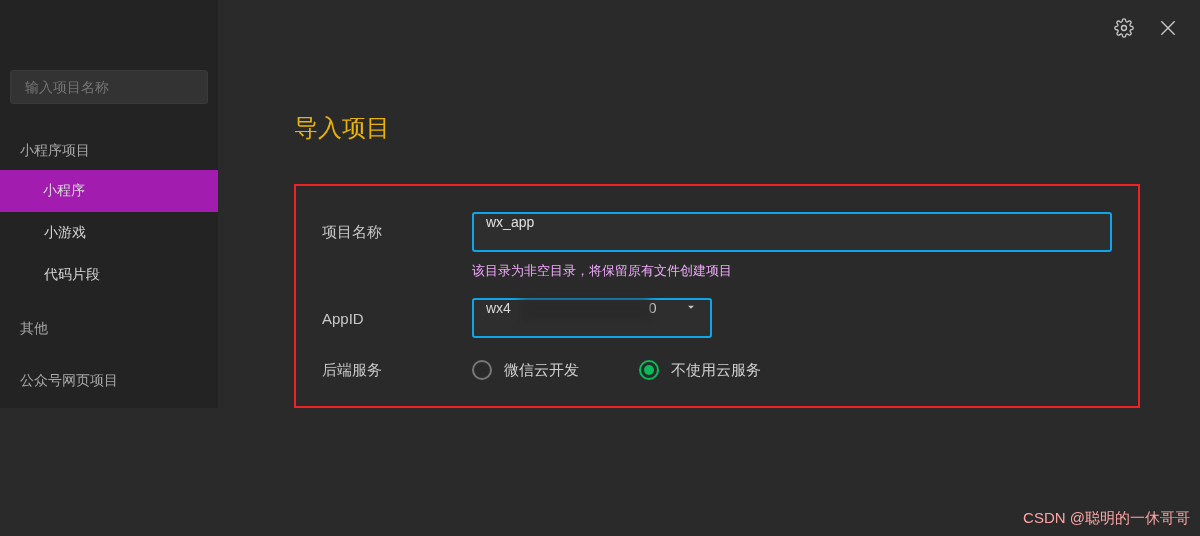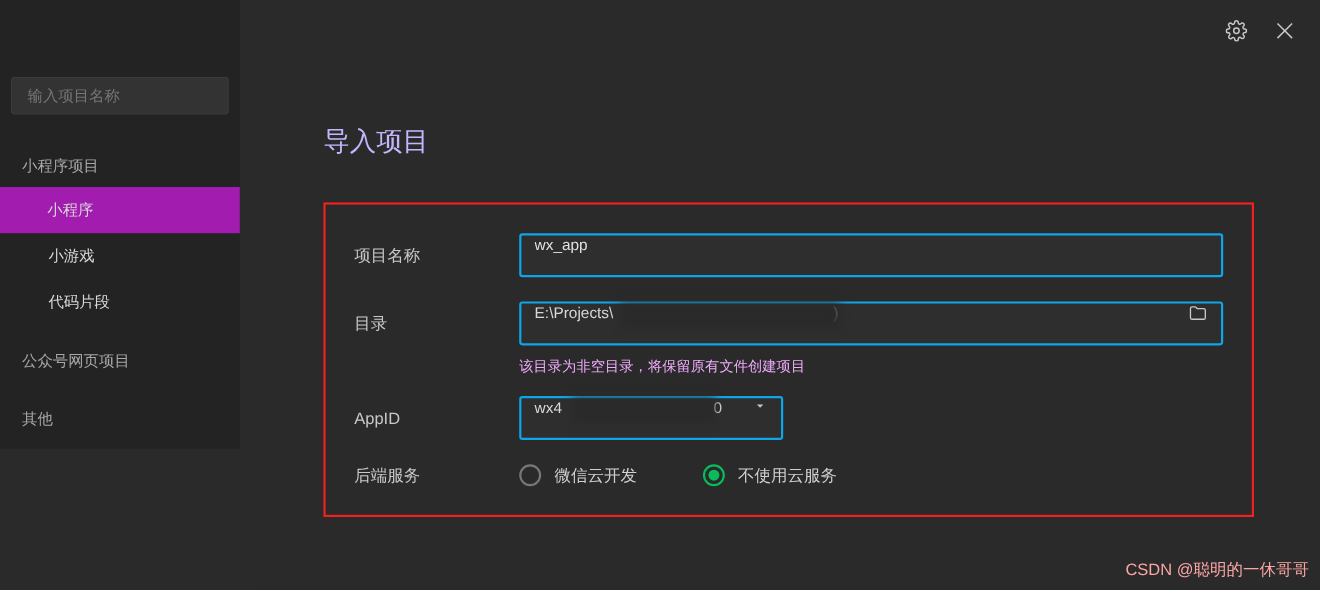--- a/index.html
+++ b/index.html
@@ -46,21 +46,21 @@
 .main {
   flex: 1; padding: 28px 60px 0 76px;
   position: relative;
 }
 .title-bar-icons {
   position: absolute; top: 18px; right: 22px;
   display: flex; gap: 24px; align-items: center;
   color: #c8c8c8;
 }
 .page-title {
-  color: #c4b5fd; font-size: 24px; font-weight: 500;
+  color: #eab308; font-size: 24px; font-weight: 500;
   margin-bottom: 40px; margin-top: 84px;
 }
 .form-box {
   border: 2px solid #e22;
   padding: 26px 26px 26px 26px;
 }
 .row {
   display: flex; align-items: center;
   margin-bottom: 22px;
 }
@@ -132,22 +132,22 @@
       <svg width="15" height="15" viewBox="0 0 24 24" fill="none" stroke="#888" stroke-width="2">
           <circle cx="10" cy="10" r="7"></circle>
           <line x1="21" y1="21" x2="15" y2="15"></line>
         </svg>
       <input placeholder="输入项目名称" style="">
     </div>
     <div class="sidebar-heading">小程序项目</div>
     <div class="sidebar-item active">小程序</div>
     <div class="sidebar-item">小游戏</div>
     <div class="sidebar-item">代码片段</div>
+    <div class="sidebar-heading" style="margin-top:14px">其他</div>
     <div class="sidebar-heading" style="margin-top:14px">公众号网页项目</div>
-    <div class="sidebar-heading" style="margin-top:14px">其他</div>
   </div>
 
   <div class="main">
     <div class="title-bar-icons">
       <svg width="20" height="20" viewBox="0 0 24 24" fill="none" stroke="#c8c8c8" stroke-width="1.6">
           <circle cx="12" cy="12" r="3"></circle>
           <path d="M19.4 15a1.7 1.7 0 0 0 .3 1.8l.1.1a2 2 0 1 1-2.8 2.8l-.1-.1a1.7 1.7 0 0 0-1.8-.3 1.7 1.7 0 0 0-1 1.5V21a2 2 0 1 1-4 0v-.1a1.7 1.7 0 0 0-1-1.5 1.7 1.7 0 0 0-1.8.3l-.1.1a2 2 0 1 1-2.8-2.8l.1-.1a1.7 1.7 0 0 0 .3-1.8 1.7 1.7 0 0 0-1.5-1H3a2 2 0 1 1 0-4h.1a1.7 1.7 0 0 0 1.5-1 1.7 1.7 0 0 0-.3-1.8l-.1-.1a2 2 0 1 1 2.8-2.8l.1.1a1.7 1.7 0 0 0 1.8.3H9a1.7 1.7 0 0 0 1-1.5V3a2 2 0 1 1 4 0v.1a1.7 1.7 0 0 0 1 1.5 1.7 1.7 0 0 0 1.8-.3l.1-.1a2 2 0 1 1 2.8 2.8l-.1.1a1.7 1.7 0 0 0-.3 1.8V9c.3.6.9 1 1.5 1H21a2 2 0 1 1 0 4h-.1a1.7 1.7 0 0 0-1.5 1z"></path>
         </svg>
       <svg width="20" height="20" viewBox="0 0 24 24" fill="none" stroke="#c8c8c8" stroke-width="1.6">
           <line x1="4" y1="4" x2="20" y2="20"></line>
@@ -160,34 +160,20 @@
     <div class="form-box">
       <div class="row">
         <div class="label">项目名称</div>
         <div class="field">
           <div class="text-input">
             <input value="wx_app" style="">
           </div>
         </div>
       </div>
 
-      <div class="row">
-        <div class="label">目录</div>
-        <div class="field">
-          <div class="text-input" style="position:relative">
-            <span>E:\Projects\</span>
-            <div class="censor" style="left:90px;width:200px"></div>
-            <span style="margin-left:200px">)</span>
-            <span style="flex:1"></span>
-            <svg class="folder-icon" width="18" height="18" viewBox="0 0 24 24" fill="none" stroke="#c8c8c8" stroke-width="1.6">
-                <path d="M3 6a2 2 0 0 1 2-2h4l2 2h8a2 2 0 0 1 2 2v9a2 2 0 0 1-2 2H5a2 2 0 0 1-2-2V6z"></path>
-              </svg>
-          </div>
-        </div>
-      </div>
       <div class="hint">该目录为非空目录，将保留原有文件创建项目</div>
 
       <div class="row">
         <div class="label">AppID</div>
         <div class="field">
           <div class="select-box" style="position:relative">
             <span class="val">
               <span>wx4</span>
               <span style="display:inline-block;width:130px"></span>
               <span>0</span>

